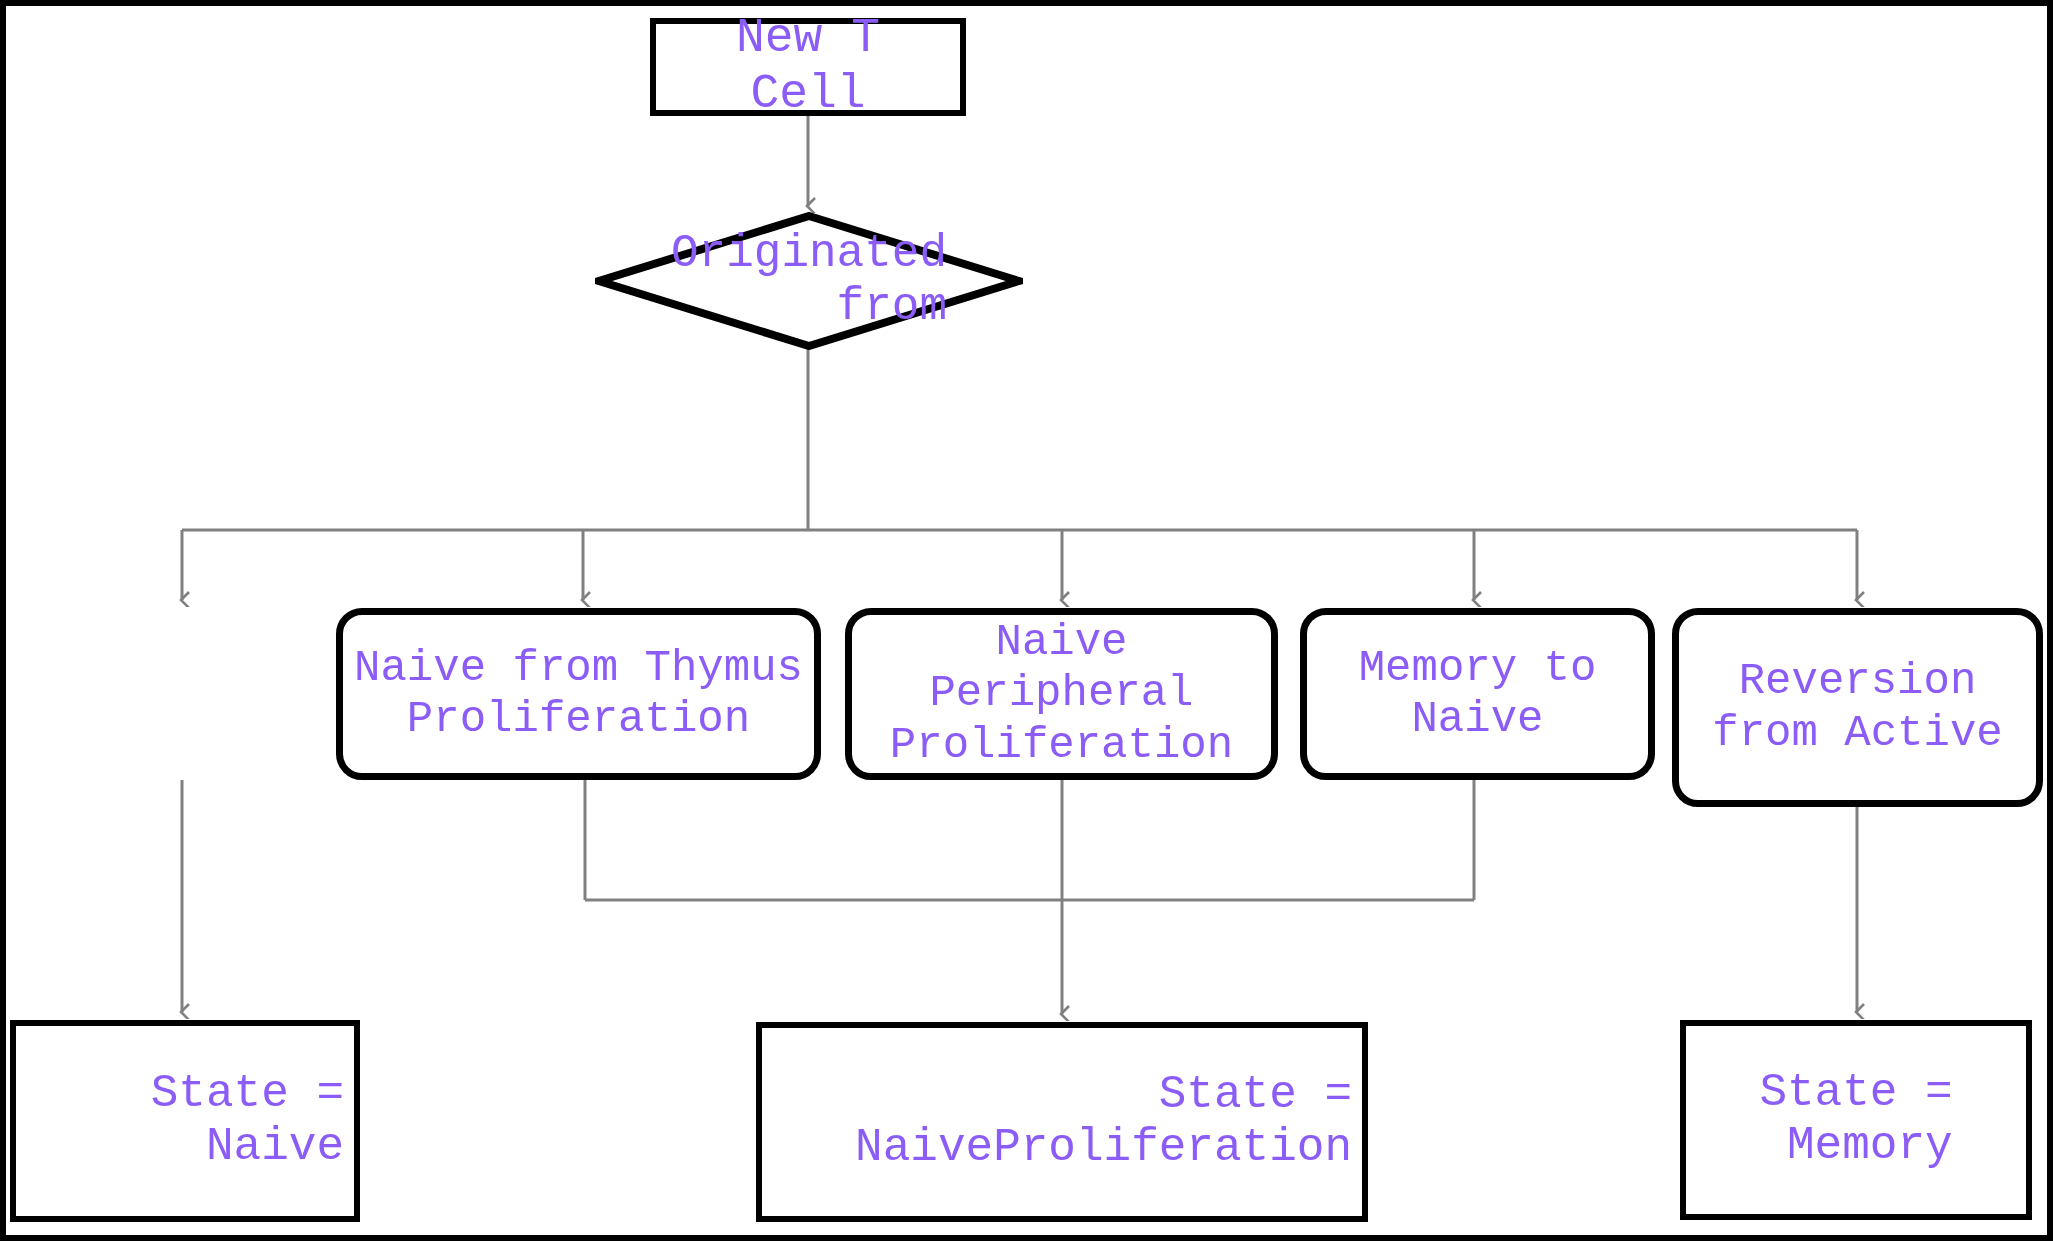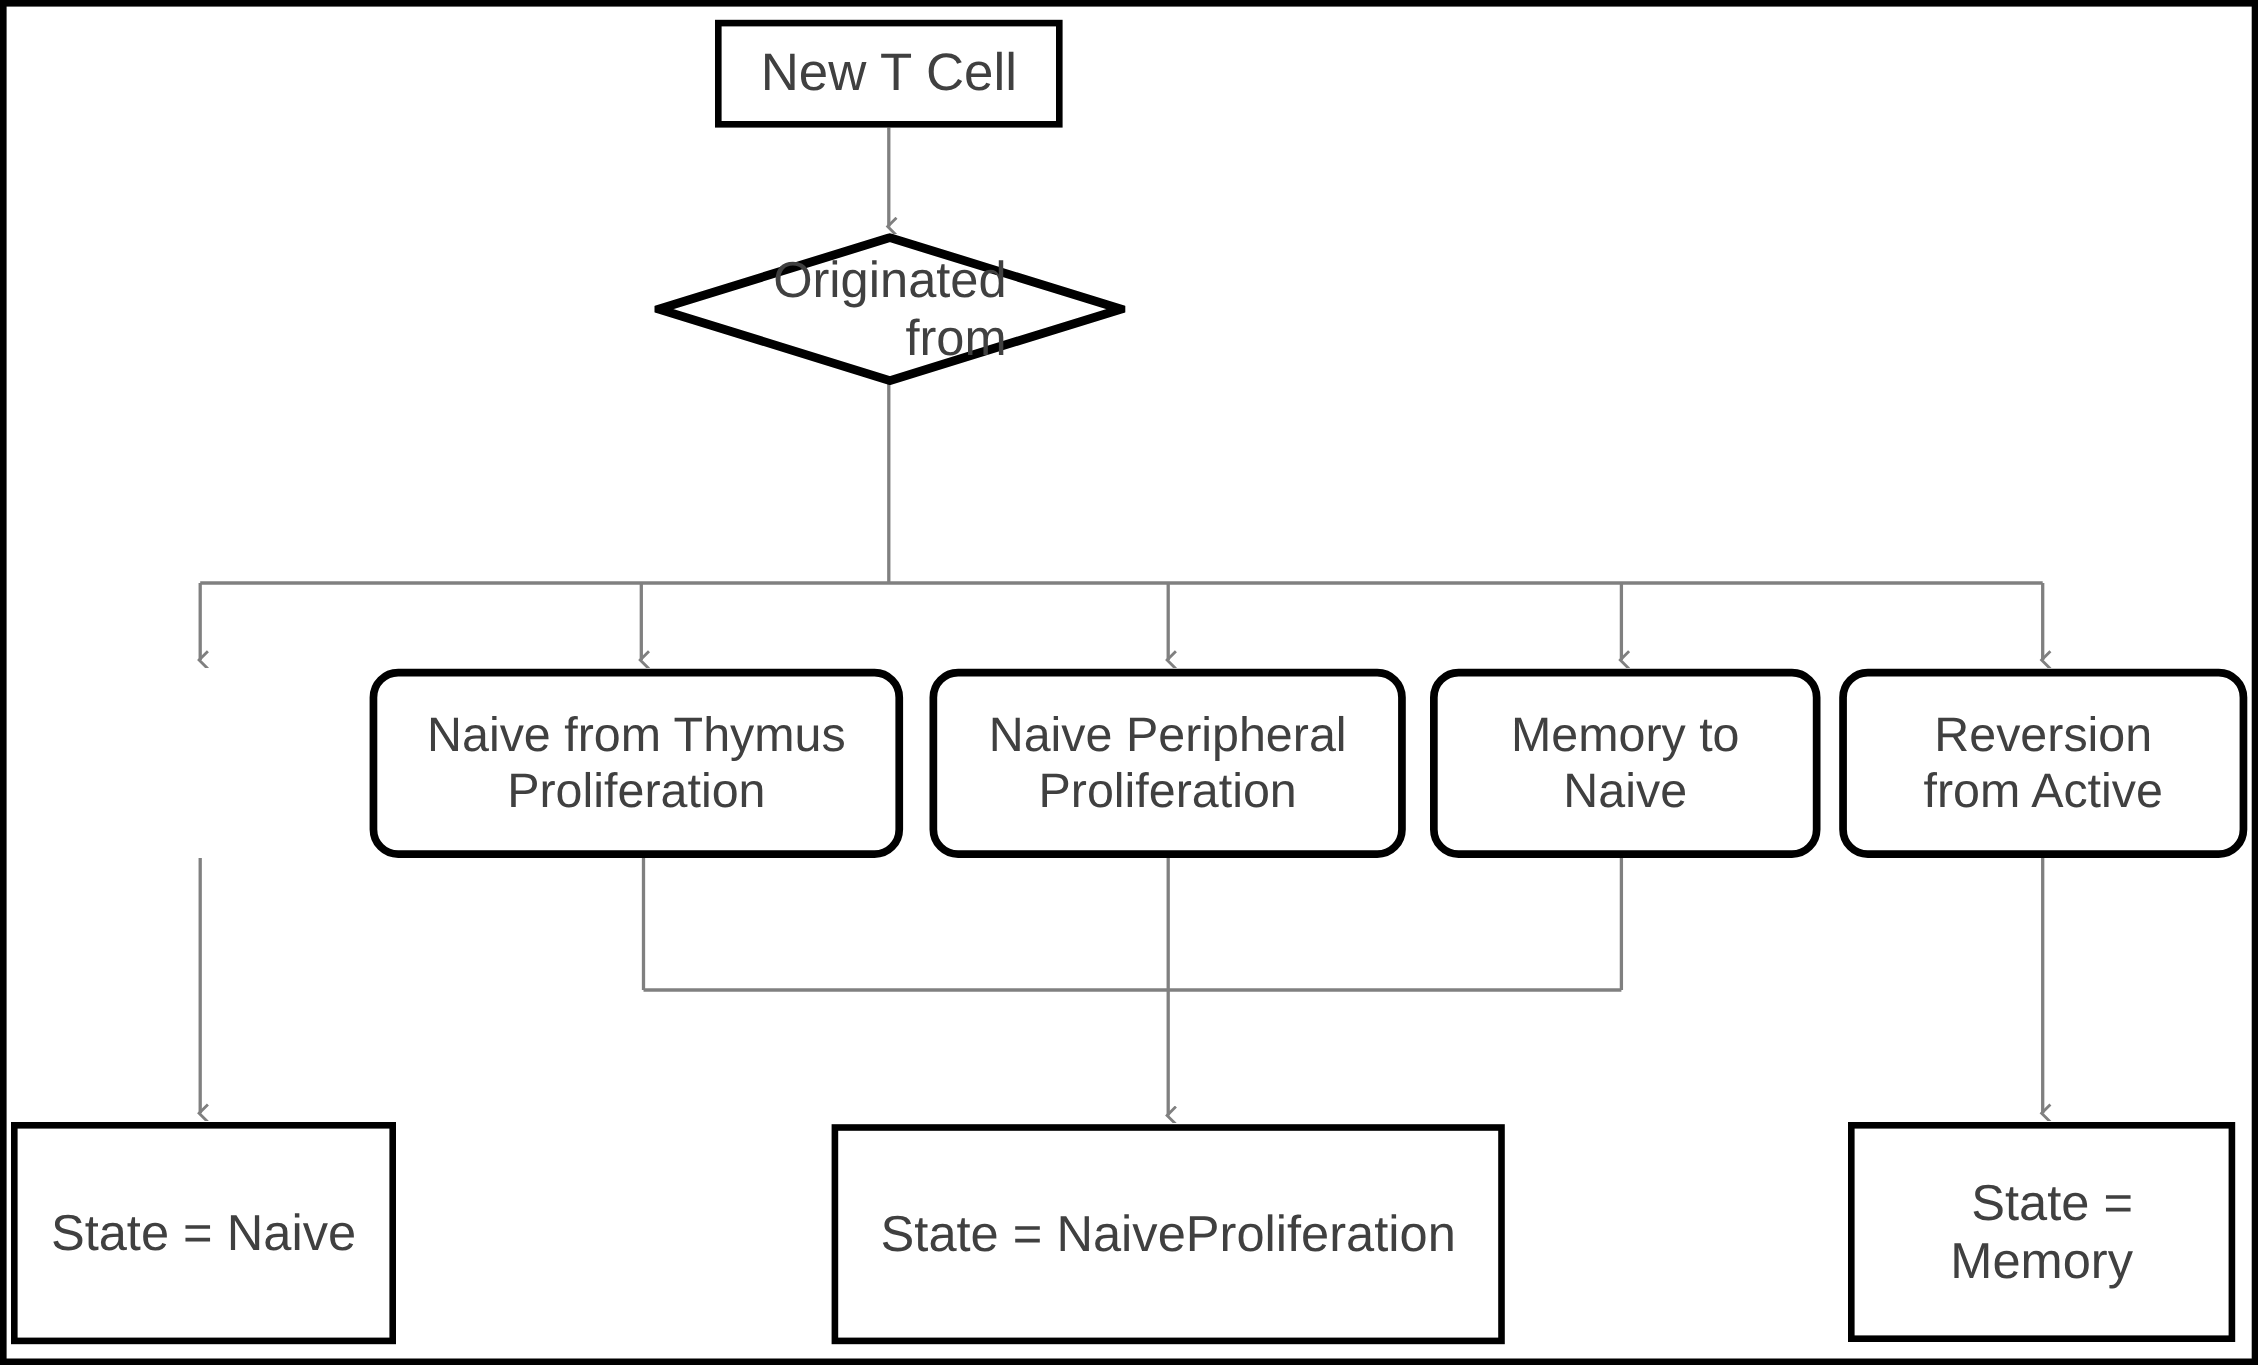--- a/index.html
+++ b/index.html
@@ -34,22 +34,23 @@
     height: 1241px;
   }
   .node {
     position: absolute;
     box-sizing: border-box;
     background: #ffffff;
     display: flex;
     align-items: center;
     justify-content: center;
     text-align: center;
-    color: #404040;
+    color: #8b5cf6;
     line-height: 1.16;
+    font-family: Liberation Mono, monospace;
   }
   .node-rect {
     border: 6px solid #000000;
     border-radius: 0;
   }
   .node-round {
     border: 7px solid #000000;
     border-radius: 26px;
   }
   .node-label {
@@ -134,21 +135,21 @@
   <div class="node node-round t-44" style="left:845px; top:608px; width:433px; height:172px;">
     <span class="node-label">Naive Peripheral
 Proliferation</span>
   </div>
 
   <div class="node node-round t-44" style="left:1300px; top:608px; width:355px; height:172px;">
     <span class="node-label">Memory to
 Naive</span>
   </div>
 
-  <div class="node node-round t-44" style="left:1672px; top:608px; width:371px; height:172px;">
+  <div class="node node-round t-44" style="left:1672px; top:608px; width:371px; height:199px;">
     <span class="node-label">Reversion
 from Active</span>
   </div>
 
   <div class="node node-rect t-46" style="left:10px; top:1020px; width:350px; height:202px;">
     <span class="node-label">State = Naive</span>
   </div>
 
   <div class="node node-rect t-46" style="left:1680px; top:1020px; width:352px; height:200px;">
     <span class="node-label node-label-wrap">State =

